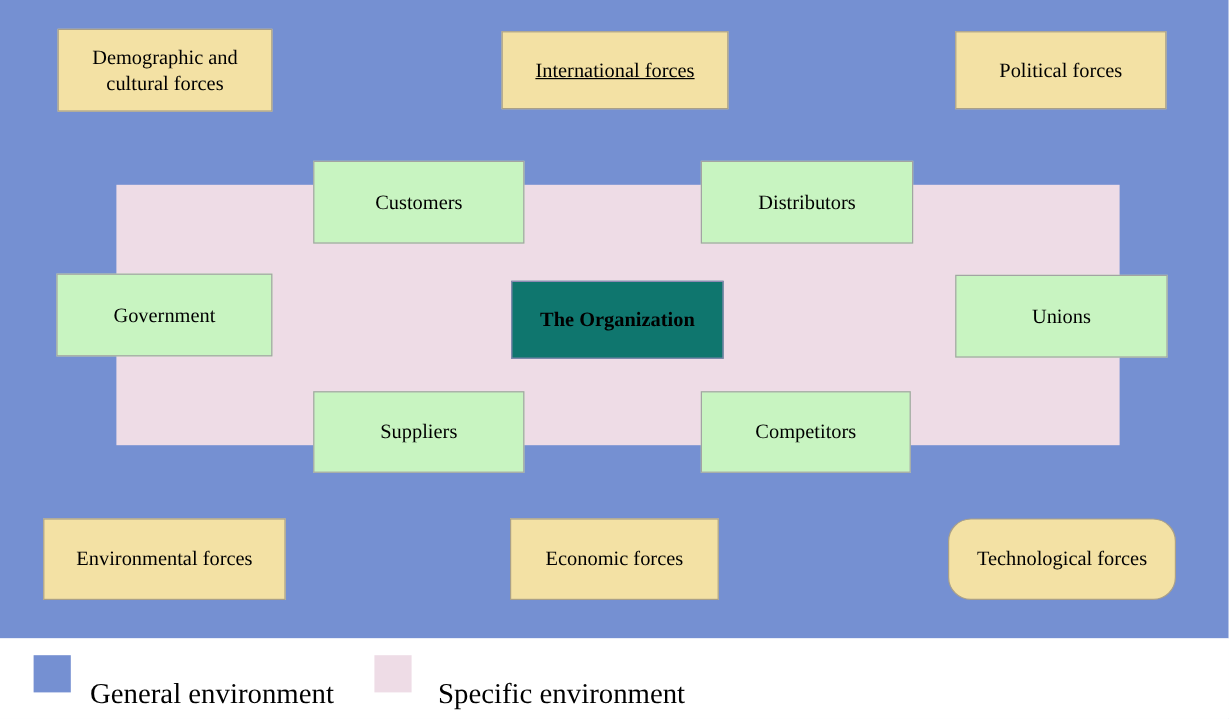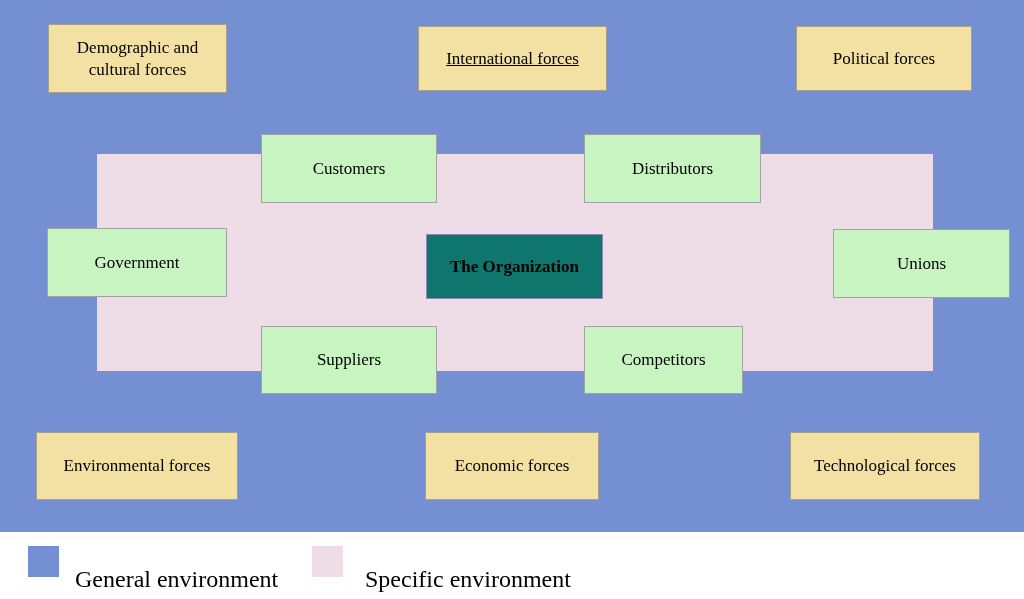--- a/index.html
+++ b/index.html
@@ -53,29 +53,29 @@
     font-weight: bold;
   }
   
   .pos-demographic   { left: 48px;  top: 24px;  width: 179px; height: 69px; }
   .pos-international { left: 418px; top: 26px;  width: 189px; height: 65px; text-decoration: underline; }
   .pos-political     { left: 796px; top: 26px;  width: 176px; height: 65px; }
   
   .pos-customers     { left: 261px; top: 134px; width: 176px; height: 69px; }
   .pos-distributors  { left: 584px; top: 134px; width: 177px; height: 69px; }
   .pos-government    { left: 47px;  top: 228px; width: 180px; height: 69px; }
-  .pos-unions        { left: 796px; top: 229px; width: 177px; height: 69px; margin-left: 37px; }
+  .pos-unions        { left: 796px; top: 229px; width: 177px; height: 69px; }
   .pos-suppliers     { left: 261px; top: 326px; width: 176px; height: 68px; }
-  .pos-competitors   { left: 584px; top: 326px; width: 159px; height: 68px; }
+  .pos-competitors   { left: 584px; top: 326px; width: 175px; height: 68px; }
   
   .pos-organization  { left: 426px; top: 234px; width: 177px; height: 65px; }
   
   .pos-environmental { left: 36px;  top: 432px; width: 202px; height: 68px; }
   .pos-economic      { left: 425px; top: 432px; width: 174px; height: 68px; }
-  .pos-technological { left: 790px; top: 432px; width: 190px; height: 68px; }
+  .pos-technological { left: 790px; top: 432px; width: 190px; height: 68px; border-radius: 19px; }
   
   .legend {
     position: absolute;
     left: 0; top: 532px;
     width: 1024px; height: 67px;
     background: #ffffff;
   }
   .legend-swatch {
     position: absolute;
     width: 31px; height: 31px;

